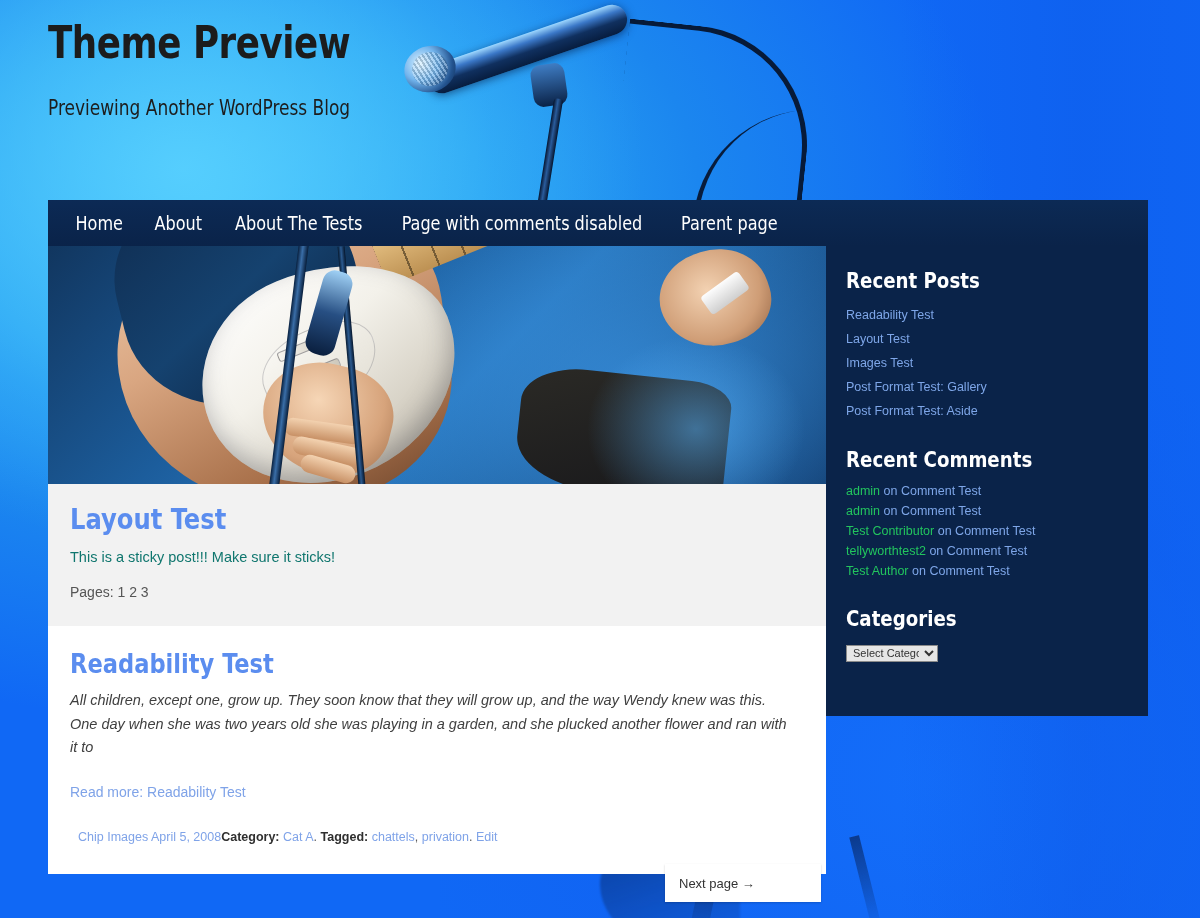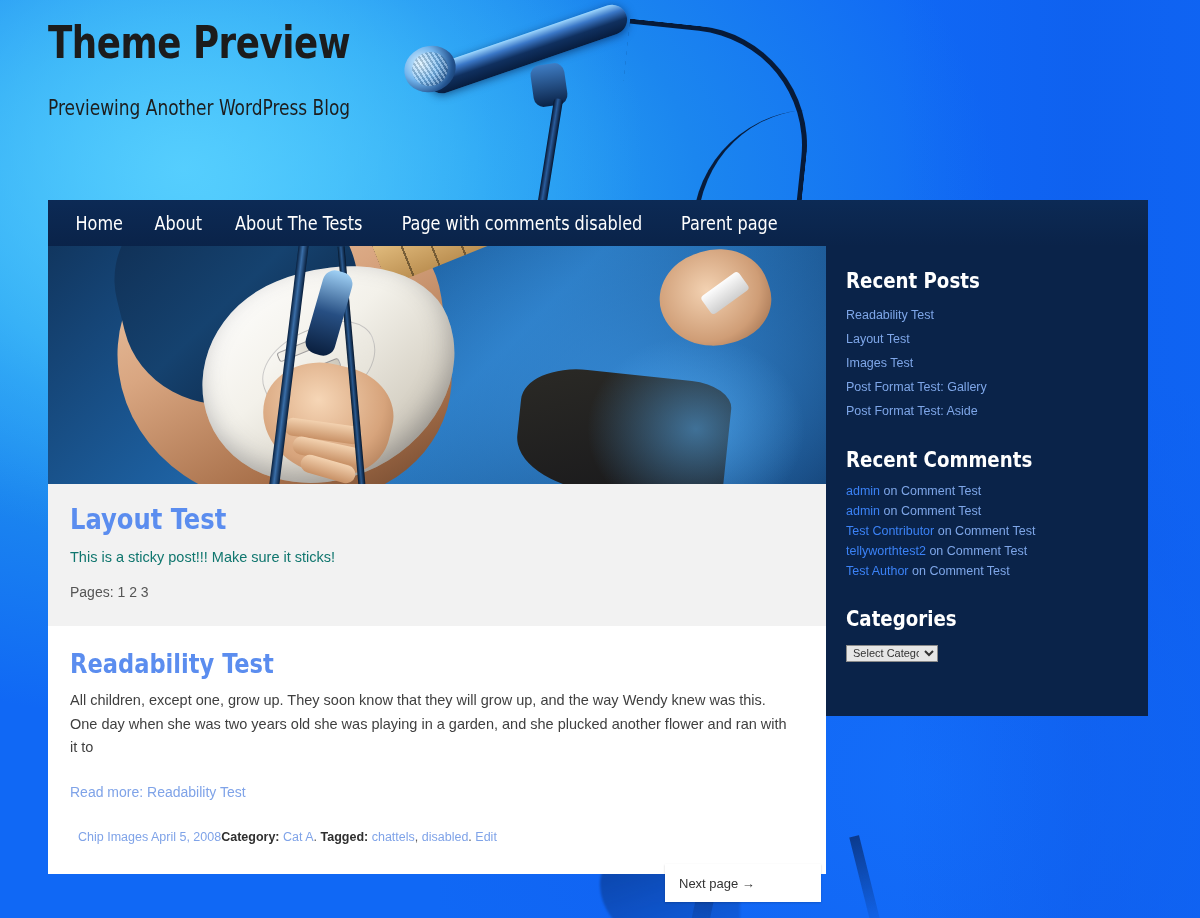--- a/index.html
+++ b/index.html
@@ -290,21 +290,21 @@
   .pages-line { font-size: 14px; color: #555; }
   .pages-line .pg { color: #555; cursor: pointer; }
 
   .breadcrumb {
     font-size: 12.5px; color: #8fb0ea; margin: 0 0 22px 0;
   }
   .breadcrumb a { color: #8fb0ea; cursor: pointer; }
   .breadcrumb .sep { color: #b9c9e8; padding: 0 3px; }
 
   .excerpt {
-    font-size: 14.5px; color: #3f3f3f; line-height: 1.62; margin: 0 8px 24px 0;
+    font-size: 14.5px; color: #3f3f3f; line-height: 1.62; margin: 0 8px 24px 0; font-style: italic;
   }
   .readmore {
     font-size: 14px; color: #7fa3e8; margin: 0 0 30px 0; cursor: pointer;
   }
   .entry-meta {
     font-size: 12.5px; color: #5d5d5d; padding-left: 8px;
   }
   .entry-meta a { color: #7fa3e8; cursor: pointer; }
   .entry-meta .lbl { color: #2f2f2f; font-weight: 600; }
 
@@ -314,21 +314,21 @@
     margin: 0 0 12px 0;
     font-family: "DejaVu Sans Condensed", "Liberation Sans Narrow", "Liberation Sans", sans-serif;
     font-size: 22px; font-weight: 700; color: #ffffff;
     transform: scaleX(.92); transform-origin: left center;
   }
   .widget ul { list-style: none; margin: 0; padding: 0; }
   .widget li { margin: 0 0 6px 0; }
   .widget li a, .cmt {
     color: #7ea6e8; font-size: 12.5px; text-decoration: none; cursor: pointer;
   }
-  .cmt .who { color: #3b82f6; }
+  .cmt .who { color: #22c55e; }
   .cmt .on { color: #7ea6e8; }
   .cat-select {
     font-family: "Liberation Sans", sans-serif;
     font-size: 11px;
     width: 92px; height: 17px;
     padding: 0 2px;
     background: #e6e6e6;
     color: #333;
     border: 1px solid #8a8a8a;
     border-radius: 0;
@@ -436,21 +436,21 @@
         <p class="excerpt">All children, except one, grow up. They soon know that they will grow up, and the way Wendy knew was this. One day when she was two years old she was playing in a garden, and she plucked another flower and ran with it to</p>
 
         <div class="readmore">Read more: Readability Test</div>
 
         <div class="entry-meta">
           <a>Chip Images</a>
           <a>April 5, 2008</a><span class="lbl">Category:</span>
           <a>Cat A</a><span>.</span>
           <span class="lbl">Tagged:</span>
           <a>chattels</a>,
-          <a>disabled</a><span>.</span>
+          <a>privation</a><span>.</span>
           <a>Edit</a>
         </div>
       </article>
     </div>
 
     <aside id="sidebar">
 
       <section class="widget">
         <h3 class="widget-title">Recent Posts</h3>
         <ul>

